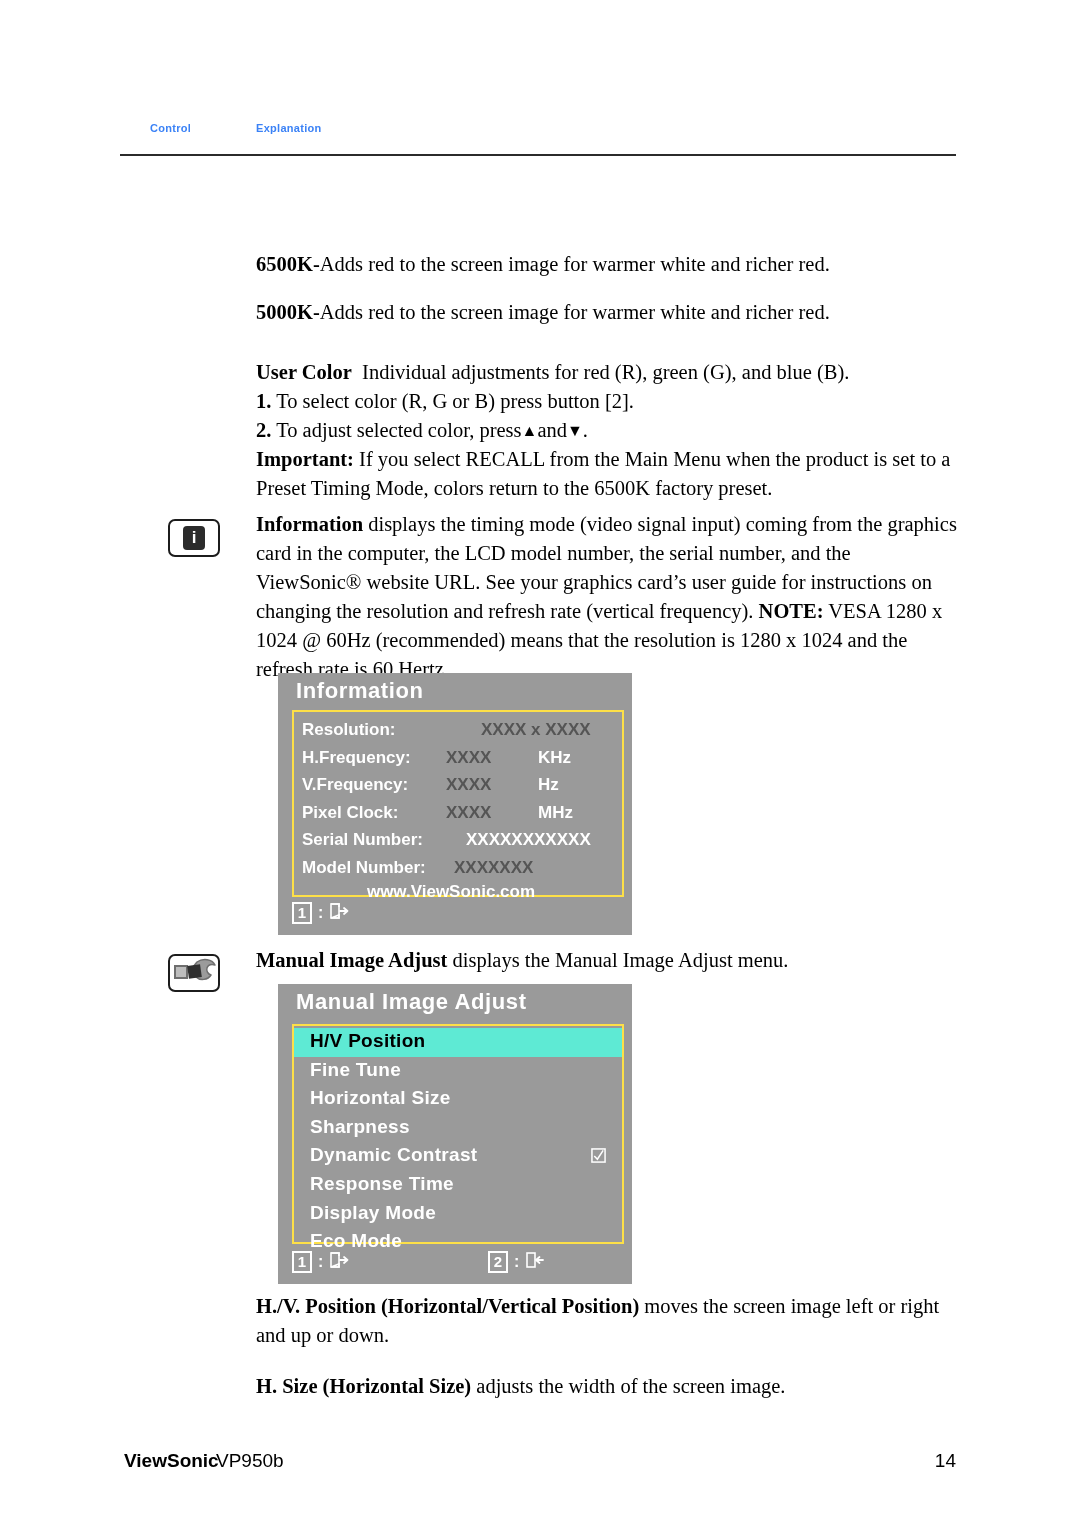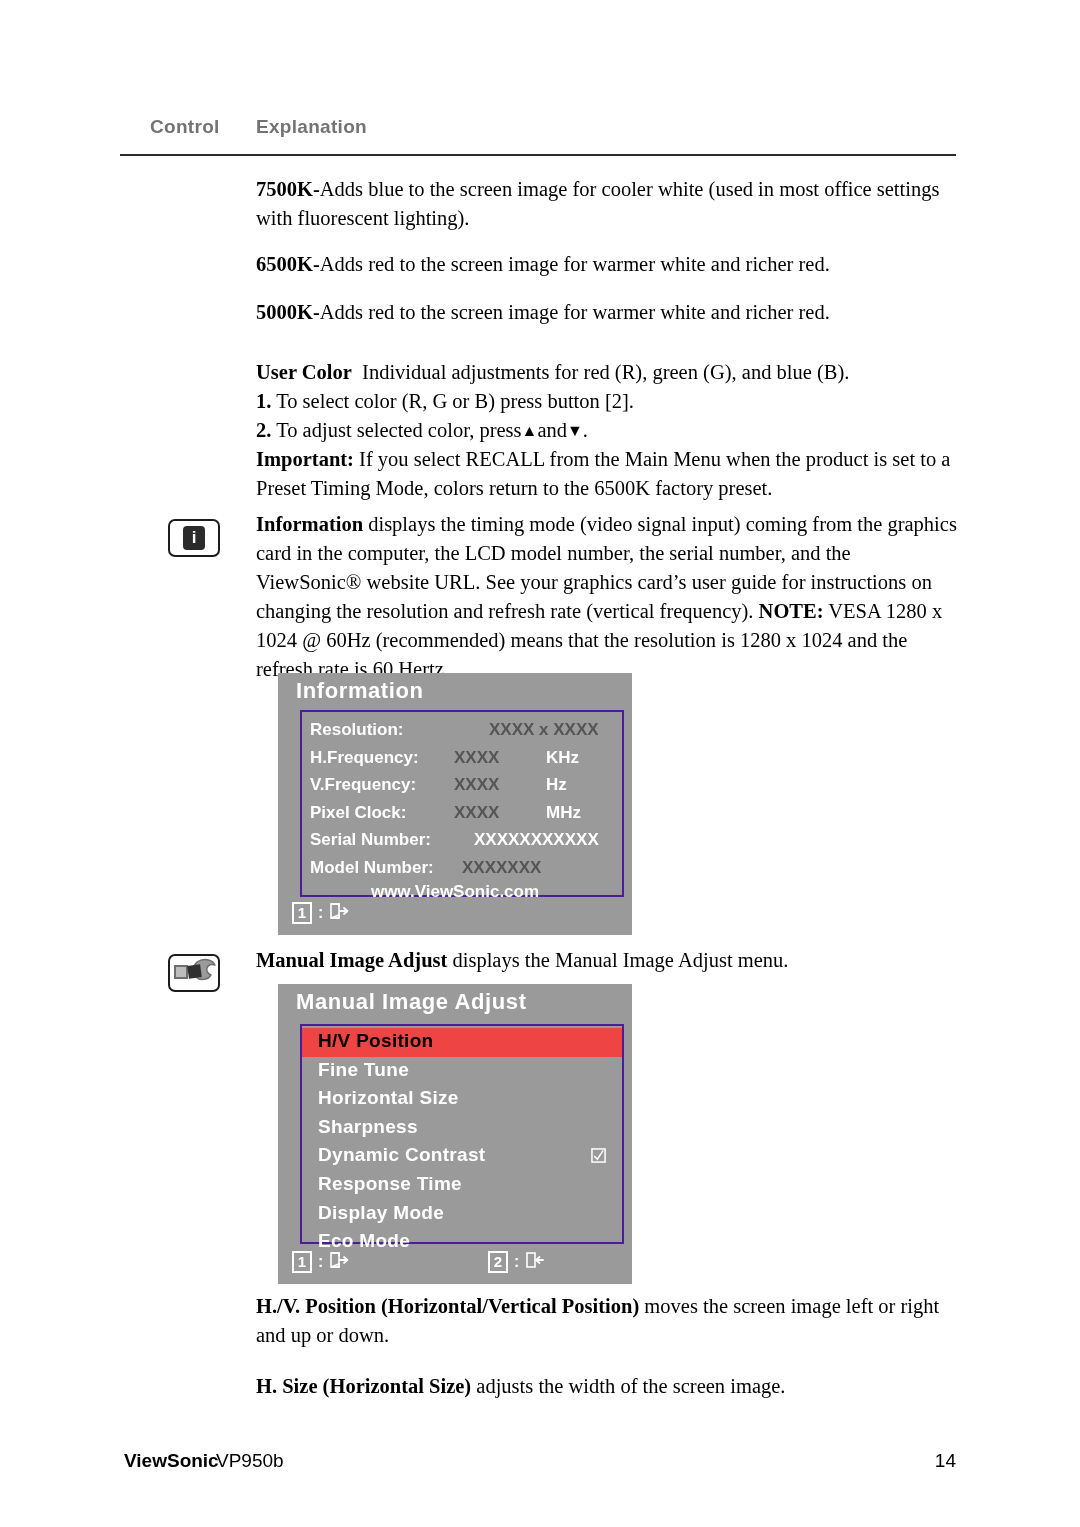--- a/index.html
+++ b/index.html
@@ -20,26 +20,26 @@
   .page {
     position: absolute;
     left: 0; top: 0;
     width: 1080px;
     height: 1527px;
   }
 
   
   .col-head {
     position: absolute;
-    top: 116px;
-    font-family: "Liberation Sans", sans-serif;
-    font-weight: bold;
-    font-size: 19px;
+    top: 122px;
+    font-family: "Liberation Sans", sans-serif;
+    font-weight: bold;
+    font-size: 11px;
     letter-spacing: .3px;
-    color: #737373;
+    color: #3b82f6;
     white-space: nowrap;
   }
   .col-head.control    { left: 150px; }
   .col-head.explanation{ left: 256px; }
 
   .head-rule {
     position: absolute;
     left: 120px;
     top: 154px;
     width: 836px;
@@ -136,24 +136,24 @@
     left: 18px;
     top: 5px;
     font-size: 22px;
     font-weight: bold;
     letter-spacing: .6px;
     color: #ffffff;
   }
 
   .osd-body {
     position: absolute;
-    left: 22px;
+    left: 14px;
     right: 8px;
     box-sizing: border-box;
-    border: 2px solid #4c1d95;
+    border: 2px solid #fde047;
   }
   .osd-info .osd-body { top: 37px; bottom: 38px; }
   .osd-mia  .osd-body { top: 40px; bottom: 40px; }
 
   
   .info-row {
     position: relative;
     height: 27.5px;
     font-size: 17px;
     font-weight: bold;
@@ -192,21 +192,21 @@
     position: relative;
     height: 28.6px;
     font-size: 19px;
     font-weight: bold;
     color: #ffffff;
     letter-spacing: .3px;
     white-space: nowrap;
   }
   .menu-row .mtext { position: absolute; left: 16px; top: 2px; }
   .menu-row.sel {
-    background: #ef4444;
+    background: #5eead4;
     color: #000000;
   }
   .menu-row .chk {
     position: absolute;
     right: 16px;
     top: 6px;
     width: 15px;
     height: 15px;
   }
 
@@ -272,23 +272,20 @@
 </style>
 </head>
 <body>
 
 <div class="page">
 
   <div class="col-head control">Control</div>
   <div class="col-head explanation">Explanation</div>
   <div class="head-rule"></div>
 
-  <div class="para p-7500">
-    <b>7500K-</b><span>Adds blue to the screen image for cooler white (used in most office settings with fluorescent lighting).</span>
-  </div>
 
   <div class="para p-6500">
     <b>6500K-</b><span>Adds red to the screen image for warmer white and richer red.</span>
   </div>
 
   <div class="para p-5000">
     <b>5000K-</b><span>Adds red to the screen image for warmer white and richer red.</span>
   </div>
 
   <div class="para p-user">

